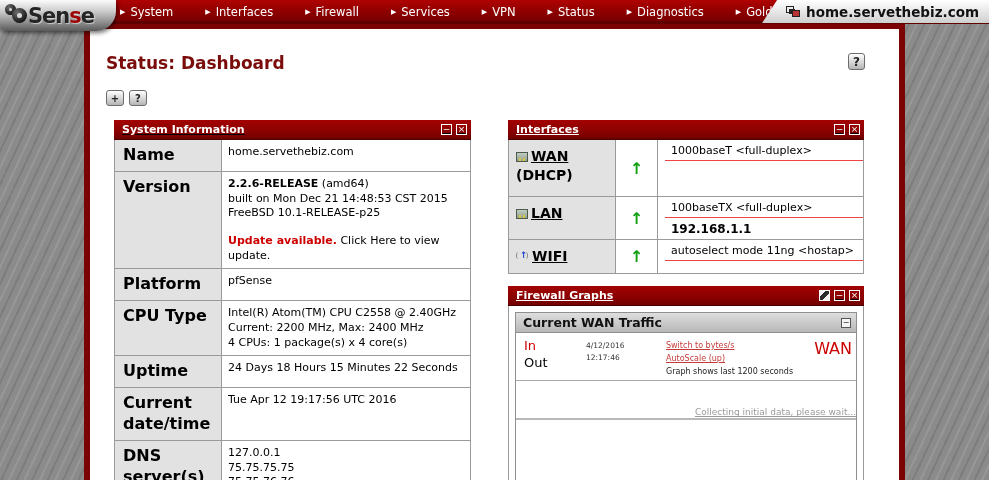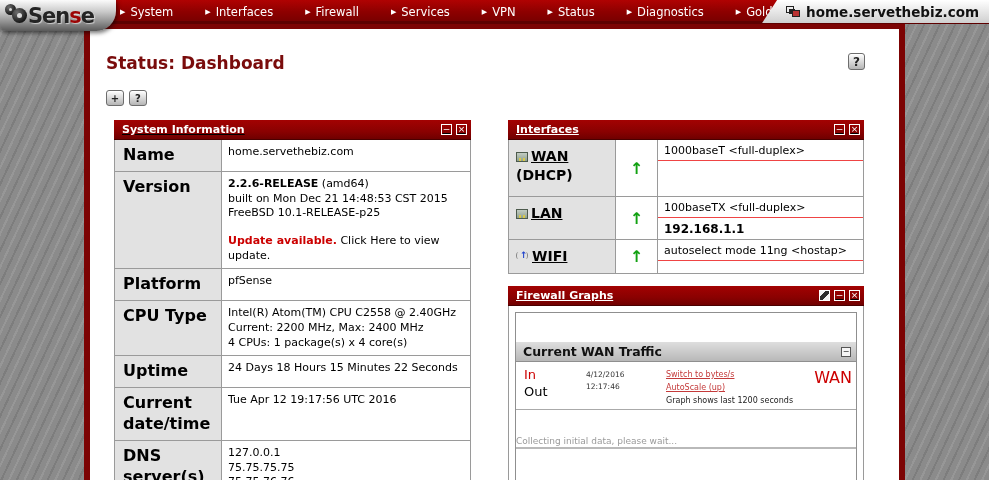--- a/index.html
+++ b/index.html
@@ -86,21 +86,21 @@
   
   .if-table { border:1px solid #9a9a9a; border-top:none; }
   .if-row { display:flex; border-top:1px solid #9a9a9a; }
   .if-row:first-child { border-top:none; }
   .if-name { width:107px; background:#e2e2e2; border-right:1px solid #9a9a9a;
     padding:7px 4px 7px 7px; font-size:14px; font-weight:bold; line-height:1.35; }
   .if-name .nm { text-decoration:underline; cursor:pointer; }
   .if-status { width:42px; border-right:1px solid #9a9a9a; display:flex;
     align-items:center; justify-content:center; }
   .up-arrow { color:#12a112; font-weight:bold; font-size:16px; }
-  .if-lines { flex:1; display:flex; flex-direction:column; }
+  .if-lines { flex:1; display:flex; flex-direction:column;margin-left:7px; }
   .if-line { padding:4px 6px 3px; font-size:11px; min-height:13px; }
   .if-line + .if-line { border-top:1px solid #ef4444; }
   .if-line.bold { font-weight:bold; font-size:12px; }
   .if-row.wan .if-line:nth-child(2) { height:36px; }
   .if-row.wifi .if-line:nth-child(2) { height:9px; padding:0 6px; }
   .eth-icon { display:inline-block; width:12px; height:10px;
     border:1px solid #4c5a4c; vertical-align:-1px; margin-right:3px;
     background:
       repeating-linear-gradient(90deg,#d8c84a 0 2px,rgba(0,0,0,0) 2px 4px) 2px bottom / 8px 3px no-repeat,
       linear-gradient(#c2ccc2,#8fa08f); }
@@ -110,39 +110,39 @@
     line-height:11px; color:#2244cc; font-weight:bold; }
   .wifi-icon::before { content:""; position:absolute; left:0; top:2px;
     width:4px; height:7px; border-left:1px solid #888; border-radius:50%; }
   .wifi-icon::after { content:""; position:absolute; right:1px; top:2px;
     width:4px; height:7px; border-right:1px solid #888; border-radius:50%; }
   
   .tg-body { border:1px solid #9a9a9a; border-top:none; padding:6px; background:#fff; }
   .sub-panel { border:1px solid #8f8f8f; }
   .sub-header { height:20px; display:flex; align-items:center;
     background:linear-gradient(#dedede,#b8b8b8); border-bottom:1px solid #8f8f8f;
-    padding:0 5px 0 7px;margin-top:29px; }
+    padding:0 5px 0 7px; }
   .sub-header .stitle { flex:1; font-size:12.5px; font-weight:bold; color:#111; }
   .sub-min { width:10px; height:10px; border:1px solid #555; background:#f5f5f5;
     color:#222; font-size:8px; line-height:8px; text-align:center; cursor:pointer; }
   .graph-info { display:flex; padding:5px 4px 2px 8px; min-height:48px;
     border-bottom:1px solid #aaa; }
   .legend { width:62px; font-size:13px; line-height:1.3; }
   .legend .in { color:#cc0000; }
   .legend .out { color:#000; }
   .stamp { width:80px; font-size:7.5px; color:#333; line-height:1.55; padding-top:2px; }
   .links { flex:1; font-size:8px; line-height:1.6; padding-top:2px; }
   .links .lnk { color:#c43a3a; text-decoration:underline; cursor:pointer; }
   .links .note { color:#222; }
   .wan-label { font-size:16px; color:#cc0000; padding-top:1px; }
   .plot { position:relative; height:150px; background:#fff; }
   .plot .hline { position:absolute; left:0; right:0; top:37px; height:2px;
     background:#b9b9b9; }
-  .plot .msg { position:absolute; left:0; right:0; top:26px; text-align:left;
-    font-size:9px; color:#9a9a9a; }
+  .plot .msg { position:absolute; left:0; right:0; top:26px; text-align:right;
+    font-size:9px; color:#9a9a9a;text-decoration:underline; }
 </style>
 </head>
 <body>
 
 <div class="nav">
   <div class="logo-tab">
     <span class="gear g1"></span>
     <span class="gear g2"></span>
     <span class="logo-text"><span>Sen</span><span class="accent">s</span><span>e</span></span>
   </div>

